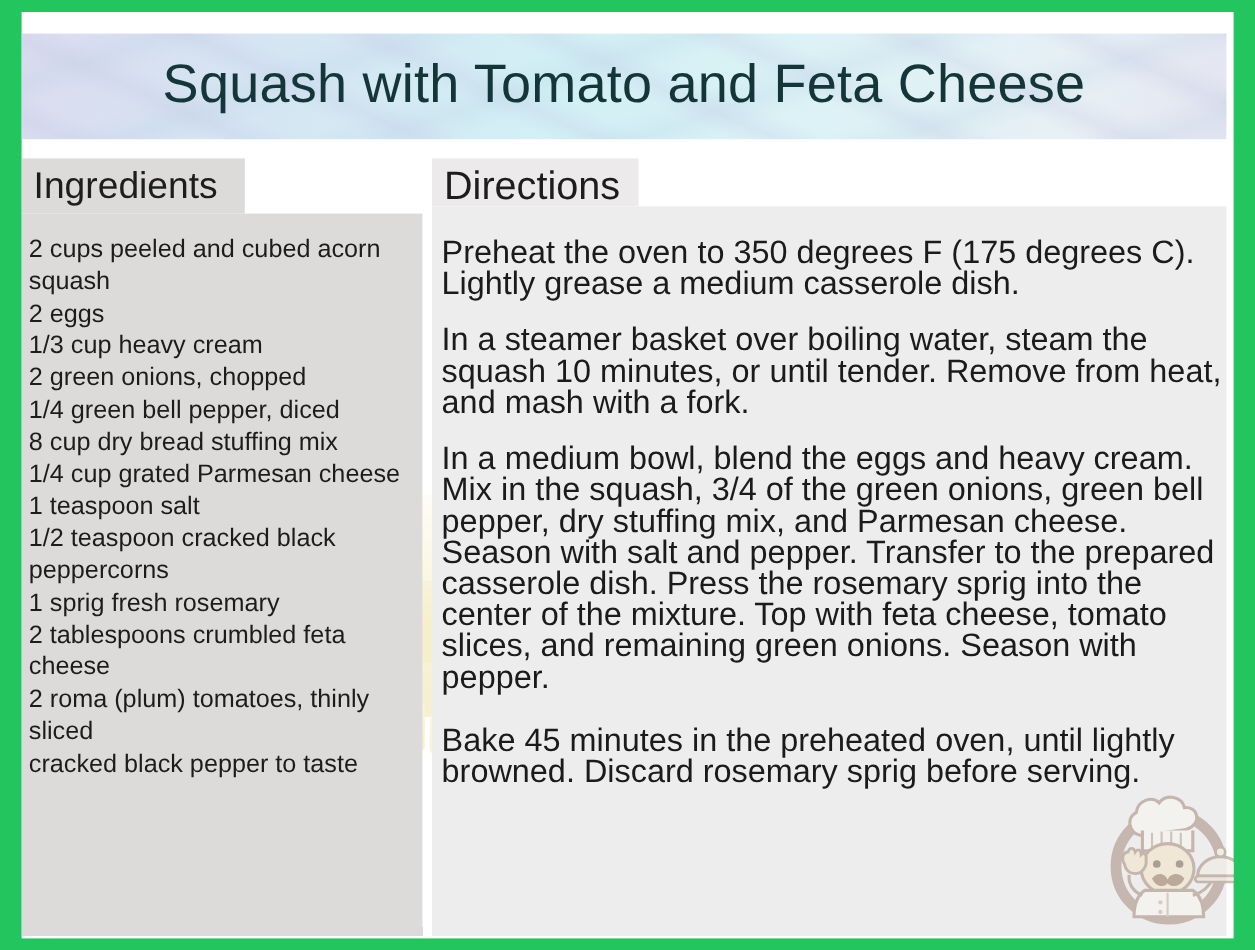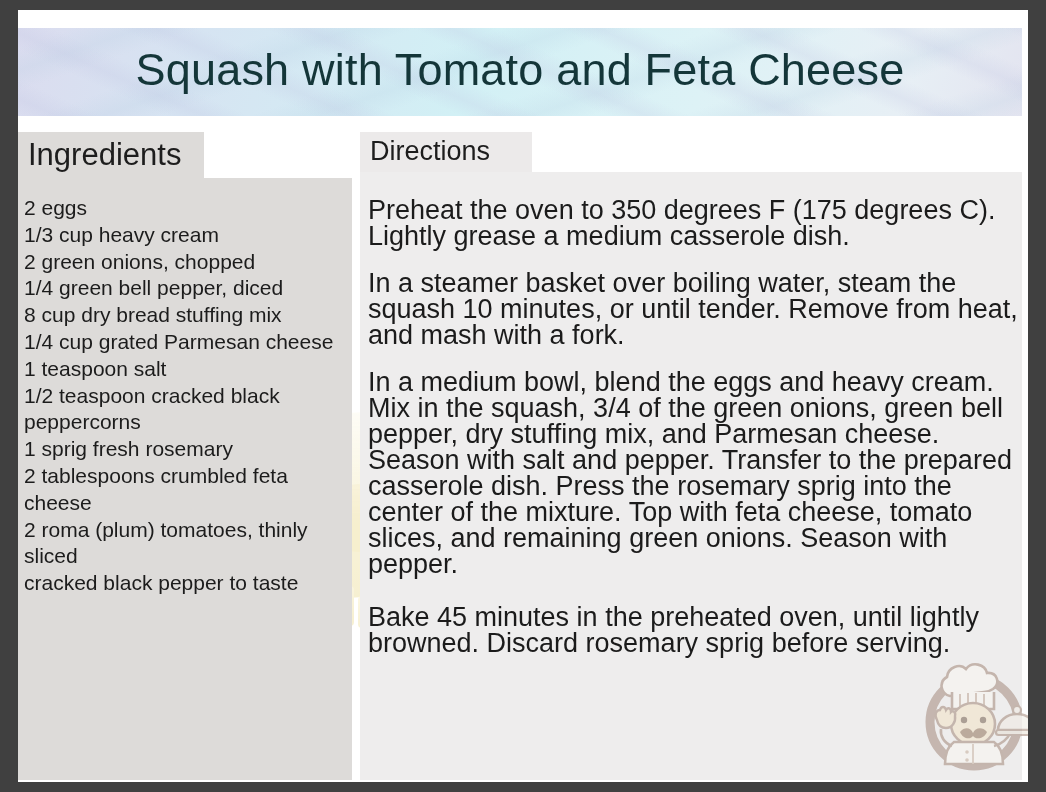--- a/index.html
+++ b/index.html
@@ -120,21 +120,21 @@
     top: 122px;
     width: 172px;
     height: 40px;
     background: #eceaea;
   }
 
   #directions-tab-label {
     position: absolute;
     left: 10px;
     top: 4px;
-    font-size: 27px;
+    font-size: 33px;
     color: #1d1d1d;
     font-weight: 400;
     white-space: nowrap;
     text-align: right;
   }
 
   #directions-panel {
     position: absolute;
     left: 342px;
     top: 162px;
@@ -187,21 +187,21 @@
     top: 640px;
     width: 128px;
     height: 128px;
     z-index: 6;
     opacity: 0.5;
   }
 </style>
 </head>
 <body>
 
-<div id="recipe-card" style="background: #404040;">
+<div id="recipe-card" style="background: #22c55e;">
   <div id="card-inner">
 
     <div id="title-banner">
       <span id="title-text" style="color: rgb(20, 54, 57);">Squash with Tomato and Feta Cheese</span>
     </div>
 
     <svg id="cheese-photo" viewBox="0 0 720 320" xmlns="http://www.w3.org/2000/svg">
       <defs>
         <linearGradient id="gSwiss" x1="0" y1="0" x2="0.3" y2="1">
           <stop offset="0%" stop-color="#f6efc8"></stop>
@@ -276,20 +276,21 @@
         <ellipse cx="620" cy="252" rx="50" ry="26" transform="rotate(6 620 252)" fill="#f3e9d2"></ellipse>
       </g>
     </svg>
 
     <div id="ingredients-tab" style="background: rgb(221, 219, 217);">
       <span id="ingredients-tab-label">Ingredients</span>
     </div>
     <div id="ingredients-panel" style="background: rgb(221, 219, 217);"></div>
 
     <div class="panel-content" id="ingredients-list">
+        <span class="ing-item">2 cups peeled and cubed acorn squash</span>
         <span class="ing-item">2 eggs</span>
         <span class="ing-item">1/3 cup heavy cream</span>
         <span class="ing-item">2 green onions, chopped</span>
         <span class="ing-item">1/4 green bell pepper, diced</span>
         <span class="ing-item">8 cup dry bread stuffing mix</span>
         <span class="ing-item">1/4 cup grated Parmesan cheese</span>
         <span class="ing-item">1 teaspoon salt</span>
         <span class="ing-item">1/2 teaspoon cracked black peppercorns</span>
         <span class="ing-item">1 sprig fresh rosemary</span>
         <span class="ing-item">2 tablespoons crumbled feta cheese</span>

